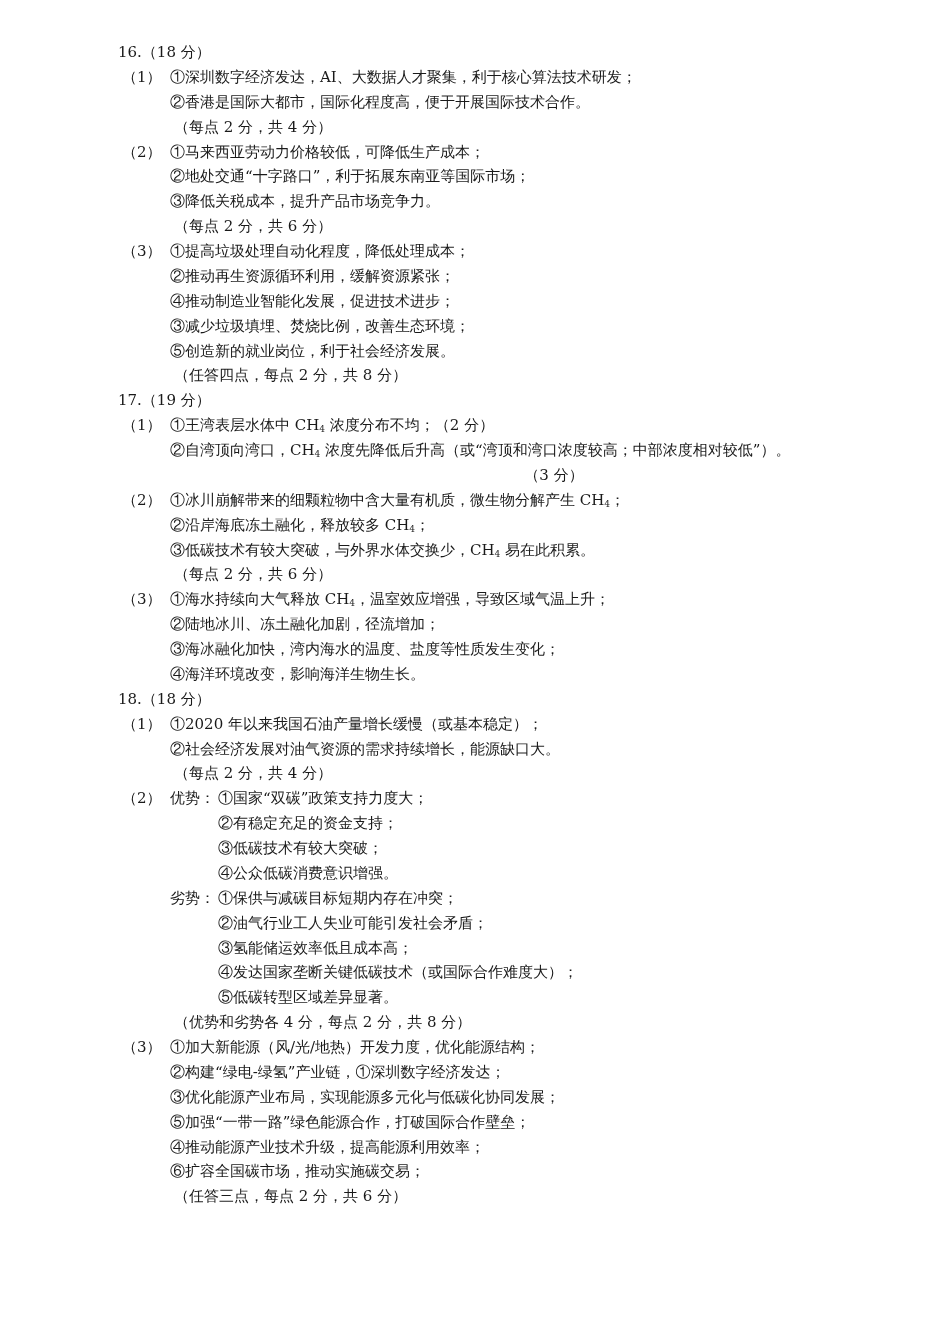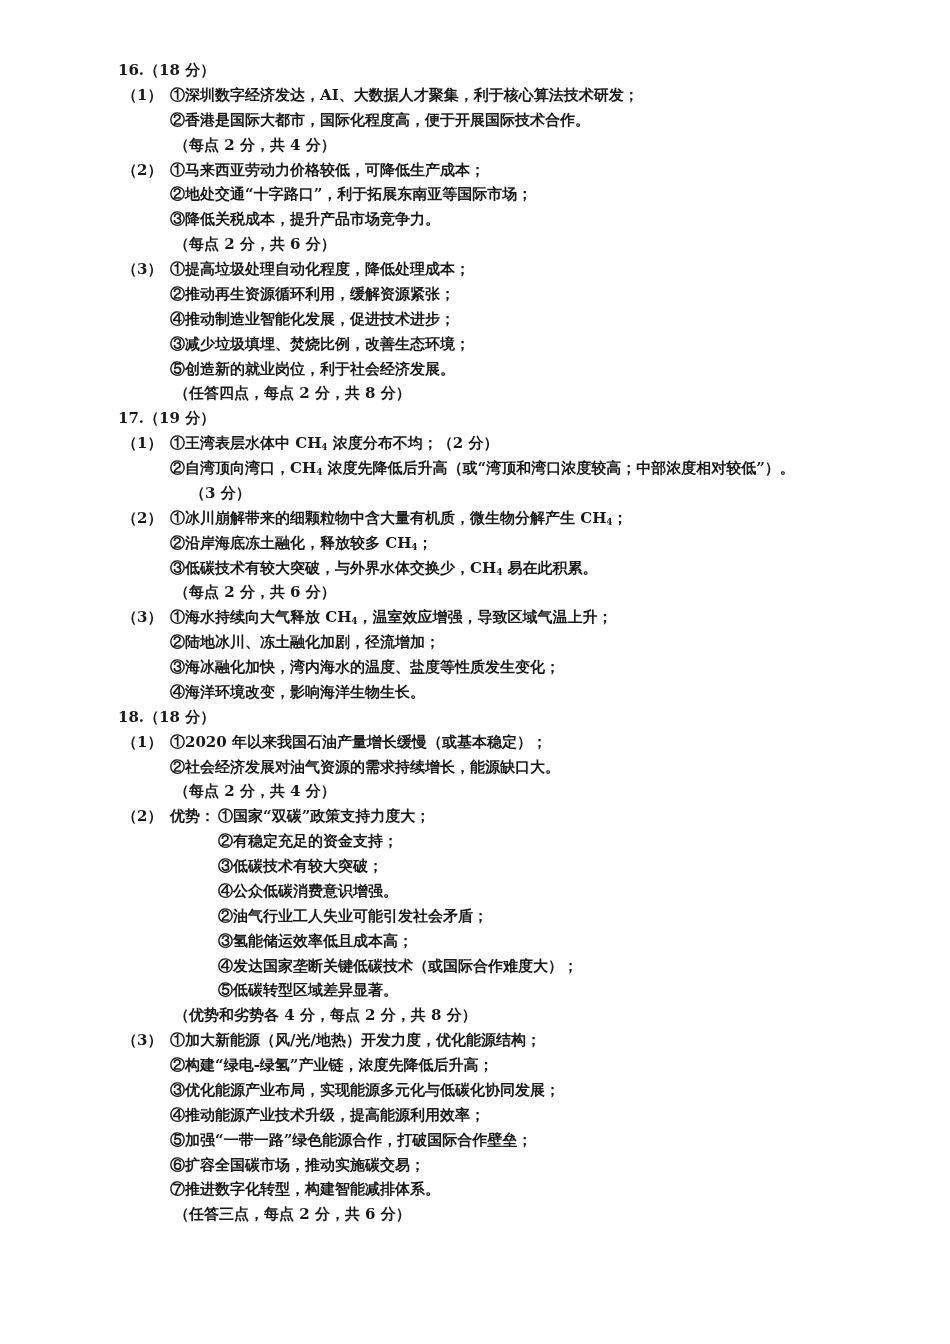--- a/index.html
+++ b/index.html
@@ -1,18 +1,18 @@
 <!DOCTYPE html>
 <html><head>
 <meta charset="utf-8">
 <style>
   html, body { margin:0; padding:0; background:#ffffff; }
   body { width:950px; height:1344px; position:relative; overflow:hidden;
          font-family: "DejaVu Serif", "Liberation Serif", serif; color:#1a1a1a; }
-  #doc { position:absolute; left:118px; top:58px; width:800px;font-weight:bold; }
+  #doc { position:absolute; left:118px; top:40px; width:800px; }
   .line { height:24.88px; line-height:24.88px; font-size:15px; white-space:nowrap; position:relative; }
   .q-title { padding-left:0; }
   .part { position:absolute; left:4px; }
   .l1 { padding-left:52px; }
   .l1b { padding-left:56px; }
   .l2 { padding-left:100px; }
   .label { position:absolute; left:52px; }
   sub { font-size:9px; vertical-align:-2px; line-height:0; }
 </style>
 </head>
@@ -35,21 +35,21 @@
   <div class="line l1"><span>②推动再生资源循环利用，缓解资源紧张；</span></div>
   <div class="line l1"><span>④推动制造业智能化发展，促进技术进步；</span></div>
   <div class="line l1"><span>③减少垃圾填埋、焚烧比例，改善生态环境；</span></div>
   <div class="line l1"><span>⑤创造新的就业岗位，利于社会经济发展。</span></div>
   <div class="line l1b"><span>（任答四点，每点 2 分，共 8 分）</span></div>
 
   <div class="line q-title"><span>17.</span><span>（19 分）</span></div>
 
   <div class="line l1"><span class="part">（1）</span><span>①王湾表层水体中 CH</span><sub>4</sub><span> 浓度分布不均；（2 分）</span></div>
   <div class="line l1"><span>②自湾顶向湾口，CH</span><sub>4</sub><span> 浓度先降低后升高（或“湾顶和湾口浓度较高；中部浓度相对较低”）。</span></div>
-  <div class="line l2" style="padding-left:72px;"><span>（3 分）</span></div>
+  <div class="line l2" style="padding-left:72px;text-align:center;"><span>（3 分）</span></div>
 
   <div class="line l1"><span class="part">（2）</span><span>①冰川崩解带来的细颗粒物中含大量有机质，微生物分解产生 CH</span><sub>4</sub><span>；</span></div>
   <div class="line l1"><span>②沿岸海底冻土融化，释放较多 CH</span><sub>4</sub><span>；</span></div>
   <div class="line l1"><span>③低碳技术有较大突破，与外界水体交换少，CH</span><sub>4</sub><span> 易在此积累。</span></div>
   <div class="line l1b"><span>（每点 2 分，共 6 分）</span></div>
 
   <div class="line l1"><span class="part">（3）</span><span>①海水持续向大气释放 CH</span><sub>4</sub><span>，温室效应增强，导致区域气温上升；</span></div>
   <div class="line l1"><span>②陆地冰川、冻土融化加剧，径流增加；</span></div>
   <div class="line l1"><span>③海冰融化加快，湾内海水的温度、盐度等性质发生变化；</span></div>
   <div class="line l1"><span>④海洋环境改变，影响海洋生物生长。</span></div>
@@ -57,28 +57,28 @@
   <div class="line q-title"><span>18.</span><span>（18 分）</span></div>
 
   <div class="line l1"><span class="part">（1）</span><span>①2020 年以来我国石油产量增长缓慢（或基本稳定）；</span></div>
   <div class="line l1"><span>②社会经济发展对油气资源的需求持续增长，能源缺口大。</span></div>
   <div class="line l1b"><span>（每点 2 分，共 4 分）</span></div>
 
   <div class="line l2"><span class="part">（2）</span><span class="label">优势：</span><span>①国家“双碳”政策支持力度大；</span></div>
   <div class="line l2"><span>②有稳定充足的资金支持；</span></div>
   <div class="line l2"><span>③低碳技术有较大突破；</span></div>
   <div class="line l2"><span>④公众低碳消费意识增强。</span></div>
+  <div class="line l2"><span class="label">劣势：</span><span>①保供与减碳目标短期内存在冲突；</span></div>
   <div class="line l2"><span>②油气行业工人失业可能引发社会矛盾；</span></div>
   <div class="line l2"><span>③氢能储运效率低且成本高；</span></div>
   <div class="line l2"><span>④发达国家垄断关键低碳技术（或国际合作难度大）；</span></div>
   <div class="line l2"><span>⑤低碳转型区域差异显著。</span></div>
   <div class="line l1b"><span>（优势和劣势各 4 分，每点 2 分，共 8 分）</span></div>
 
   <div class="line l1"><span class="part">（3）</span><span>①加大新能源（风/光/地热）开发力度，优化能源结构；</span></div>
-  <div class="line l1"><span>②构建“绿电-绿氢”产业链，浓度先降低后升高；</span></div>
+  <div class="line l1"><span>②构建“绿电-绿氢”产业链，①深圳数字经济发达；</span></div>
   <div class="line l1"><span>③优化能源产业布局，实现能源多元化与低碳化协同发展；</span></div>
+  <div class="line l1"><span>⑤加强“一带一路”绿色能源合作，打破国际合作壁垒；</span></div>
   <div class="line l1"><span>④推动能源产业技术升级，提高能源利用效率；</span></div>
-  <div class="line l1"><span>⑤加强“一带一路”绿色能源合作，打破国际合作壁垒；</span></div>
   <div class="line l1"><span>⑥扩容全国碳市场，推动实施碳交易；</span></div>
-  <div class="line l1"><span>⑦推进数字化转型，构建智能减排体系。</span></div>
   <div class="line l1b"><span>（任答三点，每点 2 分，共 6 分）</span></div>
 
 </div>
 
 </body></html>

